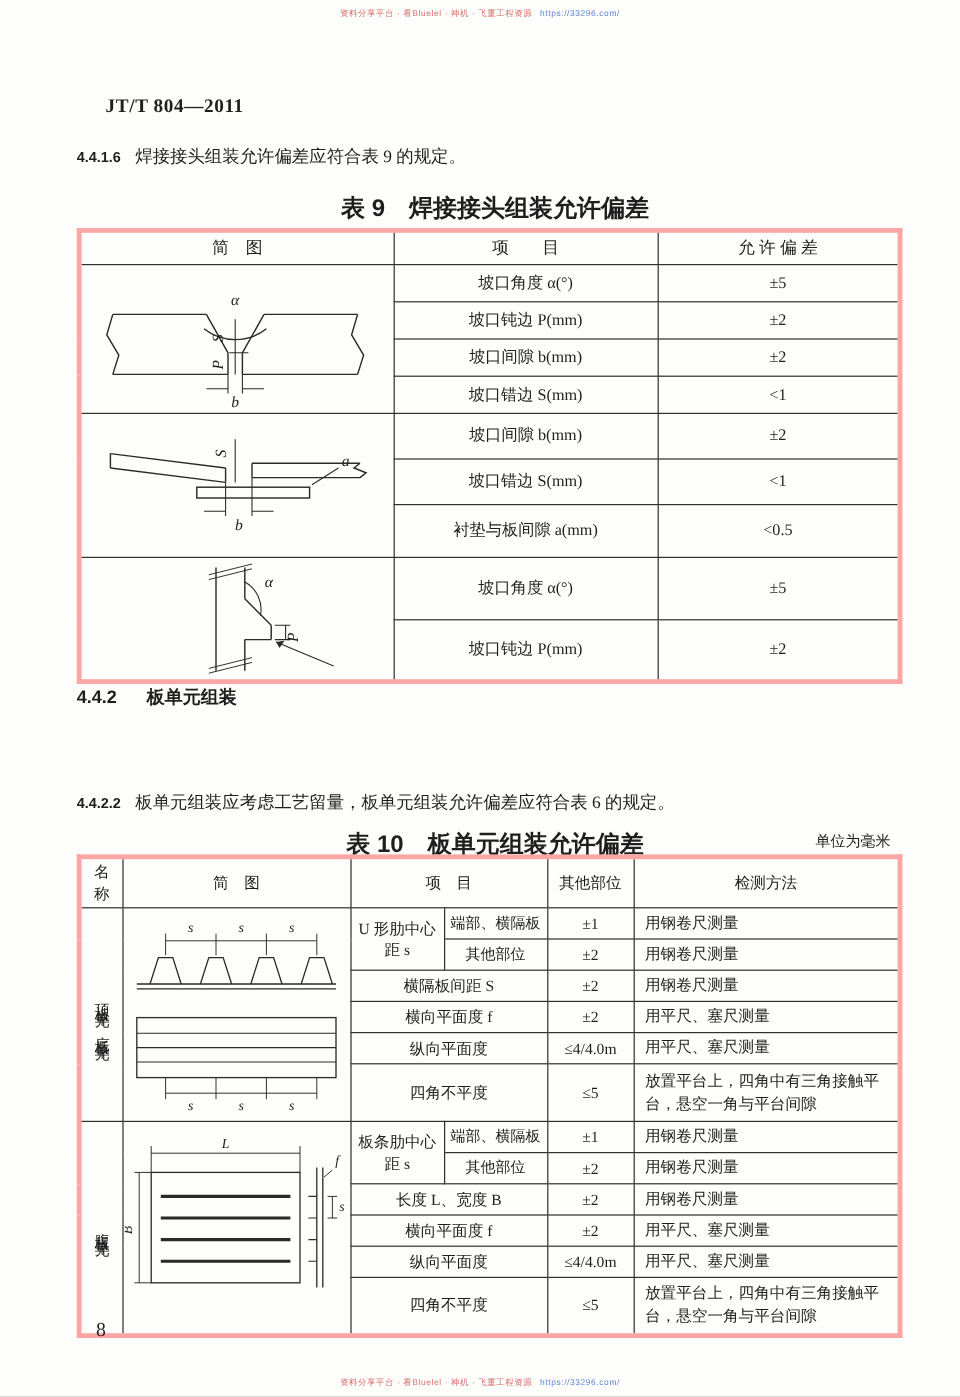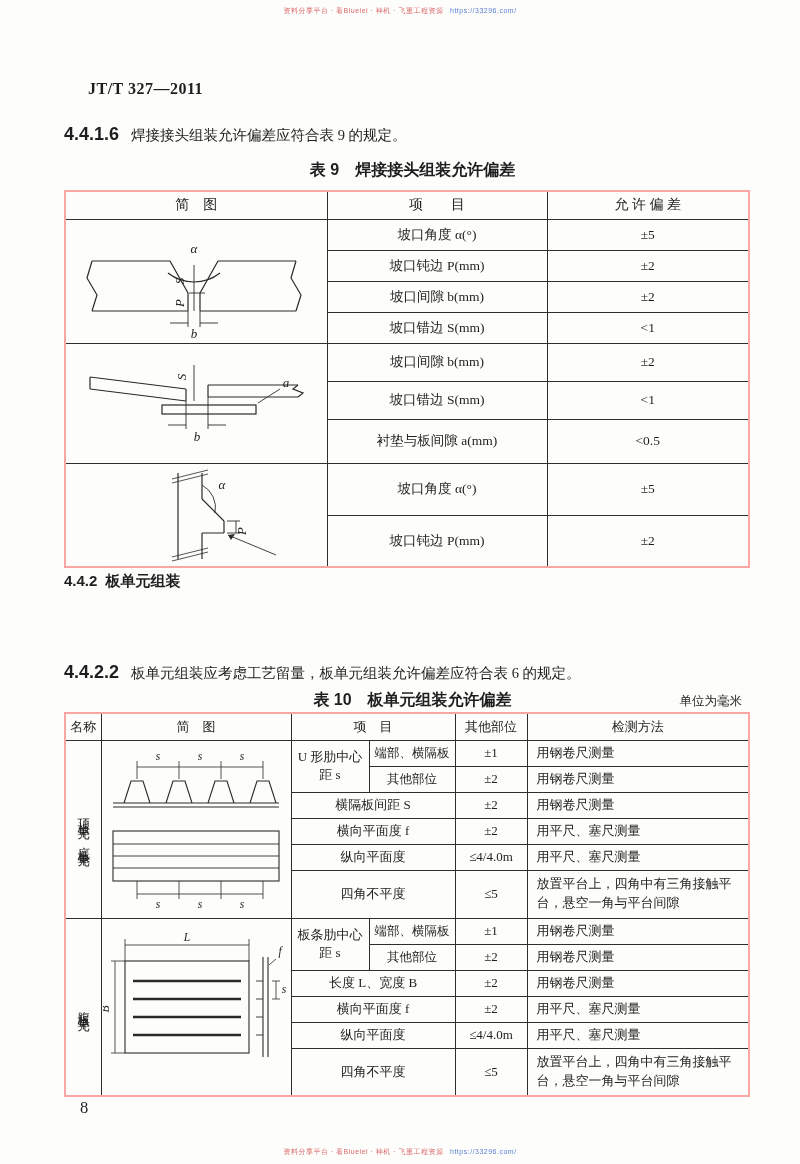--- a/index.html
+++ b/index.html
@@ -10,29 +10,29 @@
     font-family:"Liberation Serif","DejaVu Serif",serif; color:#1e1e1e;
   }
   .wm { position:absolute; left:0; right:0; text-align:center; font-size:7px; letter-spacing:.5px;
         font-family:"Liberation Sans","DejaVu Sans",sans-serif; }
   .wm .wm-red { color:#d96a6a; }
   .wm .wm-blue { color:#5b7fd4; margin-left:4px; }
   .wm-top { top:6px; }
   .wm-bottom { top:1147px; }
   .doc-code { position:absolute; left:88px; top:80px; font-size:16px; font-weight:bold; letter-spacing:.5px; }
   .clause { position:absolute; left:64px; width:686px; margin:0; font-size:14.5px; line-height:1.62; }
-  .clause .cnum { font-family:"Liberation Sans","DejaVu Sans",sans-serif; font-weight:bold; margin-right:12px; font-size:18px; }
+  .clause .cnum { font-family:"Liberation Sans","DejaVu Sans",sans-serif; font-weight:bold; margin-right:12px; font-size:12px; }
   .heading { position:absolute; left:64px; margin:0; font-family:"Liberation Sans","DejaVu Sans",sans-serif;
              font-weight:bold; font-size:15px; }
-  .heading .cnum { margin-right:8px; }
+  .heading .cnum { margin-right:25px; }
   .tbl-title { position:absolute; left:0; width:100%; text-align:center; margin:0;
-               font-family:"Liberation Sans","DejaVu Sans",sans-serif; font-weight:bold; font-size:16px;padding-left:25px; }
+               font-family:"Liberation Sans","DejaVu Sans",sans-serif; font-weight:bold; font-size:20px;padding-left:25px; }
   .unit-note { position:absolute; right:58px; font-size:12.5px;text-align:right; }
   table.tbl { position:absolute; left:64px; border-collapse:collapse; table-layout:fixed;
-              border:2px solid #fca5a5; }
+              border:4px solid #fca5a5; }
   .tbl th, .tbl td { border:1px solid #2e2e2e; font-size:13.5px; font-weight:normal;
                      text-align:center; vertical-align:middle; padding:2px 4px; }
   .tbl th { font-size:14px; }
   .t9 { top:190px; width:684px; }
   .t10 { top:712px; width:684px; }
   .t10 th, .t10 td { font-size:13px; }
   .t10 td.method { text-align:left; padding-left:9px; line-height:1.45; }
   .t10 td.sub { font-size:12.5px; padding:1px 2px; }
   .t10 td.name { writing-mode:vertical-rl; text-orientation:upright; letter-spacing:3px;
                  font-size:12.5px; padding:4px 0; }
@@ -47,21 +47,21 @@
 </head>
 <body>
 
 <div class="page">
 
   <div class="wm wm-top">
     <span class="wm-red">资料分享平台 · 看Bluelel · 神机 · 飞重工程资源</span>
     <span class="wm-blue">https://33296.com/</span>
   </div>
 
-  <div class="doc-code">JT/T 327—2011</div>
+  <div class="doc-code">JT/T 804—2011</div>
 
   <p class="clause" style="top:120px">
     <b class="cnum">4.4.1.6</b><span>焊接接头组装允许偏差应符合表 9 的规定。</span>
   </p>
 
   <p class="tbl-title" style="top:160px">表 9　焊接接头组装允许偏差</p>
 
   <table class="tbl t9">
     <colgroup>
         <col style="width:262px">

